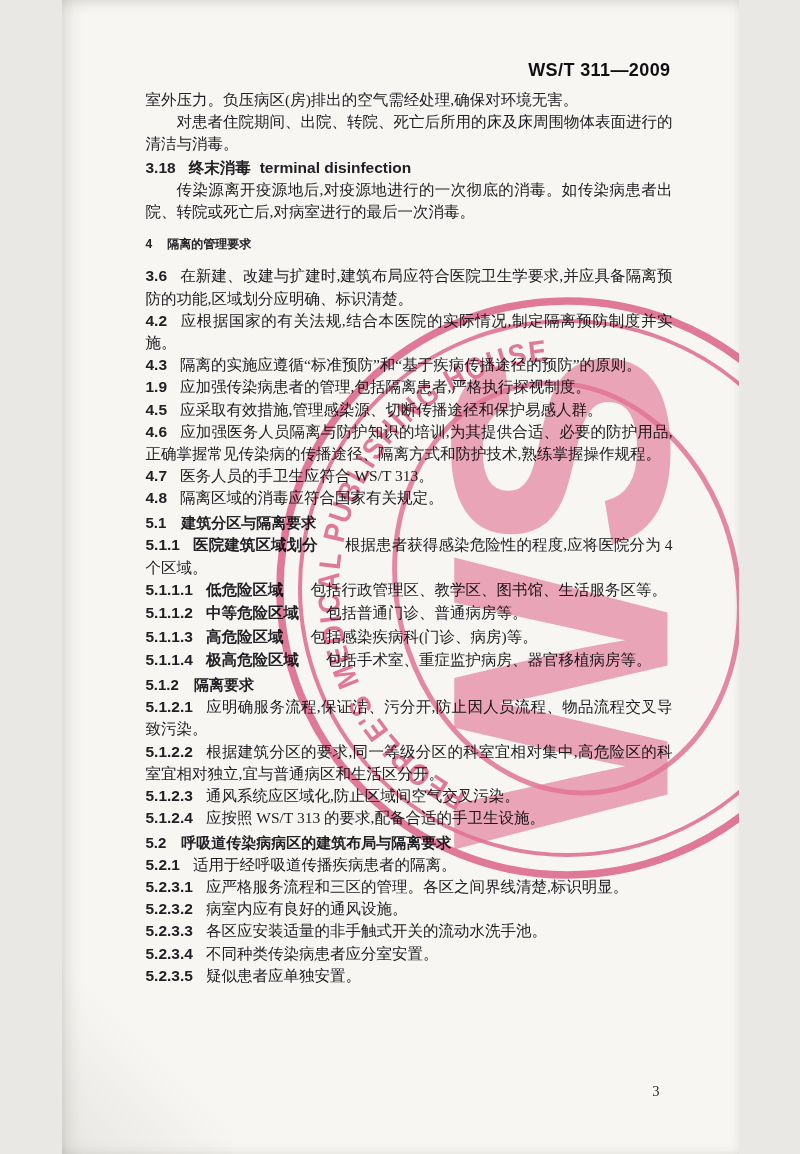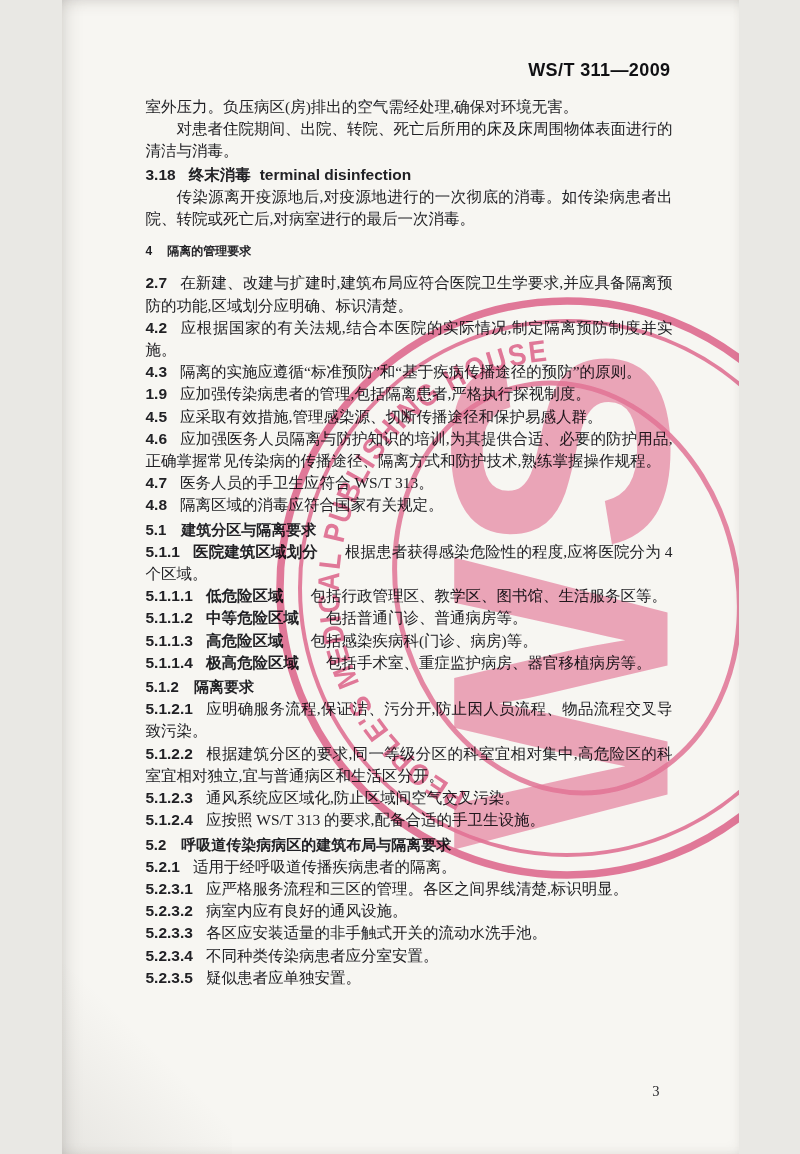--- a/index.html
+++ b/index.html
@@ -15,58 +15,58 @@
     position:absolute;left:0;bottom:0;width:170px;height:190px;
     background:linear-gradient(45deg,rgba(90,85,80,.10) 0%,rgba(90,85,80,0) 55%);
     pointer-events:none;
   }
   .header-code{
     position:absolute;top:60px;right:68px;
     font-family:"Liberation Sans","DejaVu Sans",sans-serif;
     font-weight:700;font-size:18px;letter-spacing:.4px;color:#101013;
   }
   .doc{
-    position:absolute;left:84px;right:66px;top:96px;
+    position:absolute;left:84px;right:66px;top:89px;
     font-size:15.5px;line-height:22.2px;text-align:justify;
   }
   .doc p{margin:0;}
   .num{
     font-family:"Liberation Sans","DejaVu Sans",sans-serif;
     font-weight:700;margin-right:13px;white-space:nowrap;
   }
   .p-h1{font-family:"Liberation Sans","DejaVu Sans",sans-serif;font-weight:700;
         font-size:12px;margin:10px 0 10px 0 !important;}
   .p-h2{font-family:"Liberation Sans","DejaVu Sans",sans-serif;font-weight:700;
         font-size:15px;margin:2px 0 0 0 !important;}
   .p-h1 .num,.p-h2 .num{margin-right:15px;}
   .p-term{font-family:"Liberation Sans","DejaVu Sans",sans-serif;font-weight:700;margin-top:1px !important;}
   .p-term .zh{margin-right:9px;}
   .p-def{text-indent:31px;}
-  .tname{font-family:Liberation Sans, sans-serif;font-weight:700;margin-right:27px;white-space:nowrap;}
+  .tname{font-family:Liberation Mono, monospace;font-weight:700;margin-right:27px;white-space:nowrap;}
   .page-num{position:absolute;right:79px;bottom:54px;font-size:14.5px;color:#2a2a2e;}
   .seal{
     position:absolute;left:0;top:0;width:800px;height:1154px;
     mix-blend-mode:multiply;opacity:.88;pointer-events:none;
   }
   .seal text{font-family:"Liberation Sans","DejaVu Sans",sans-serif;}
 </style>
 </head>
 <body>
 
 <div class="page">
 
   <div class="header-code">WS/T 311—2009</div>
 
   <div class="doc" id="doc">
       <p class="p-body">室外压力。负压病区(房)排出的空气需经处理,确保对环境无害。</p>
       <p class="p-def">对患者住院期间、出院、转院、死亡后所用的床及床周围物体表面进行的清洁与消毒。</p>
       <p class="p-term"><span class="num">3.18</span><span class="zh">终末消毒</span><span class="en">terminal disinfection</span></p>
       <p class="p-def">传染源离开疫源地后,对疫源地进行的一次彻底的消毒。如传染病患者出院、转院或死亡后,对病室进行的最后一次消毒。</p>
       <p class="p-h1"><span class="num">4</span>隔离的管理要求</p>
-      <p class="p-clause"><span class="num">2.7</span>在新建、改建与扩建时,建筑布局应符合医院卫生学要求,并应具备隔离预防的功能,区域划分应明确、标识清楚。</p>
+      <p class="p-clause"><span class="num">3.6</span>在新建、改建与扩建时,建筑布局应符合医院卫生学要求,并应具备隔离预防的功能,区域划分应明确、标识清楚。</p>
       <p class="p-clause"><span class="num">4.2</span>应根据国家的有关法规,结合本医院的实际情况,制定隔离预防制度并实施。</p>
       <p class="p-clause"><span class="num">4.3</span>隔离的实施应遵循“标准预防”和“基于疾病传播途径的预防”的原则。</p>
       <p class="p-clause"><span class="num">1.9</span>应加强传染病患者的管理,包括隔离患者,严格执行探视制度。</p>
       <p class="p-clause"><span class="num">4.5</span>应采取有效措施,管理感染源、切断传播途径和保护易感人群。</p>
       <p class="p-clause"><span class="num">4.6</span>应加强医务人员隔离与防护知识的培训,为其提供合适、必要的防护用品,正确掌握常见传染病的传播途径、隔离方式和防护技术,熟练掌握操作规程。</p>
       <p class="p-clause"><span class="num">4.7</span>医务人员的手卫生应符合 WS/T 313。</p>
       <p class="p-clause"><span class="num">4.8</span>隔离区域的消毒应符合国家有关规定。</p>
       <p class="p-h2"><span class="num">5.1</span>建筑分区与隔离要求</p>
       <p class="p-clause"><span class="num">5.1.1</span><span class="tname">医院建筑区域划分</span>根据患者获得感染危险性的程度,应将医院分为 4 个区域。</p>
       <p class="p-clause"><span class="num">5.1.1.1</span><span class="tname">低危险区域</span>包括行政管理区、教学区、图书馆、生活服务区等。</p>

